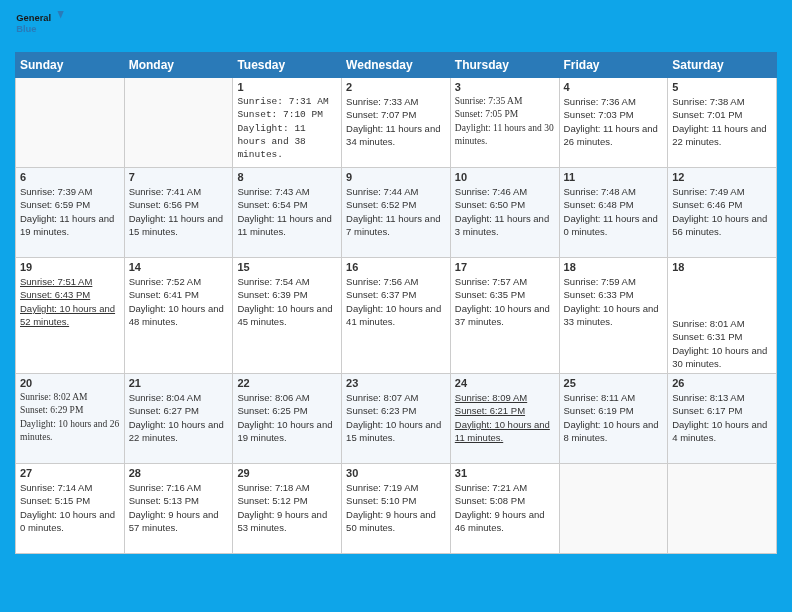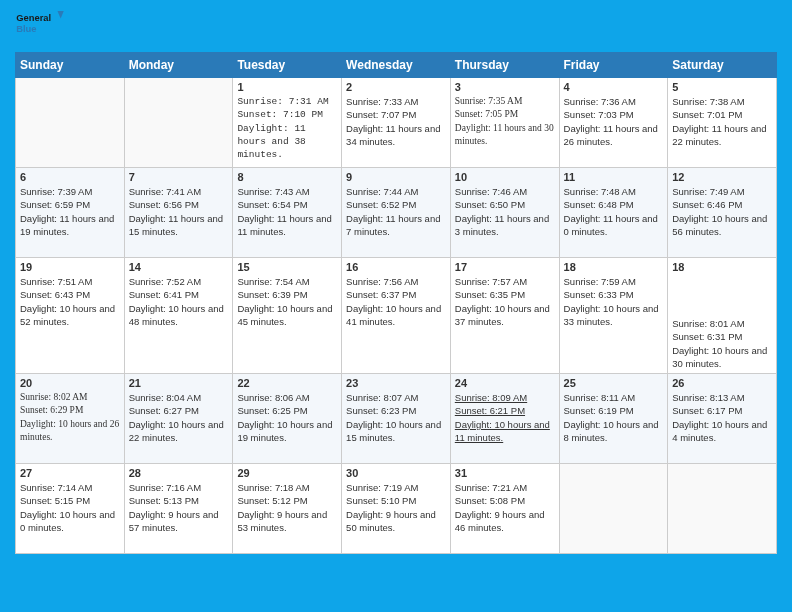--- a/index.html
+++ b/index.html
@@ -192,21 +192,21 @@
           <td>
             <span class="day-num">12</span>
             <div class="day-info" style="white-space: pre-line;">Sunrise: 7:49 AM
 Sunset: 6:46 PM
 Daylight: 10 hours and 56 minutes.</div>
           </td>
         </tr>
         <tr>
           <td>
             <span class="day-num">19</span>
-            <div class="day-info" style="white-space: pre-line;">Sunrise: 7:51 AM
+            <div class="day-info" style="white-space: pre-line; text-decoration: underline;">Sunrise: 7:51 AM
 Sunset: 6:43 PM
 Daylight: 10 hours and 52 minutes.</div>
           </td>
           <td>
             <span class="day-num">14</span>
             <div class="day-info" style="white-space: pre-line;">Sunrise: 7:52 AM
 Sunset: 6:41 PM
 Daylight: 10 hours and 48 minutes.</div>
           </td>
           <td>

